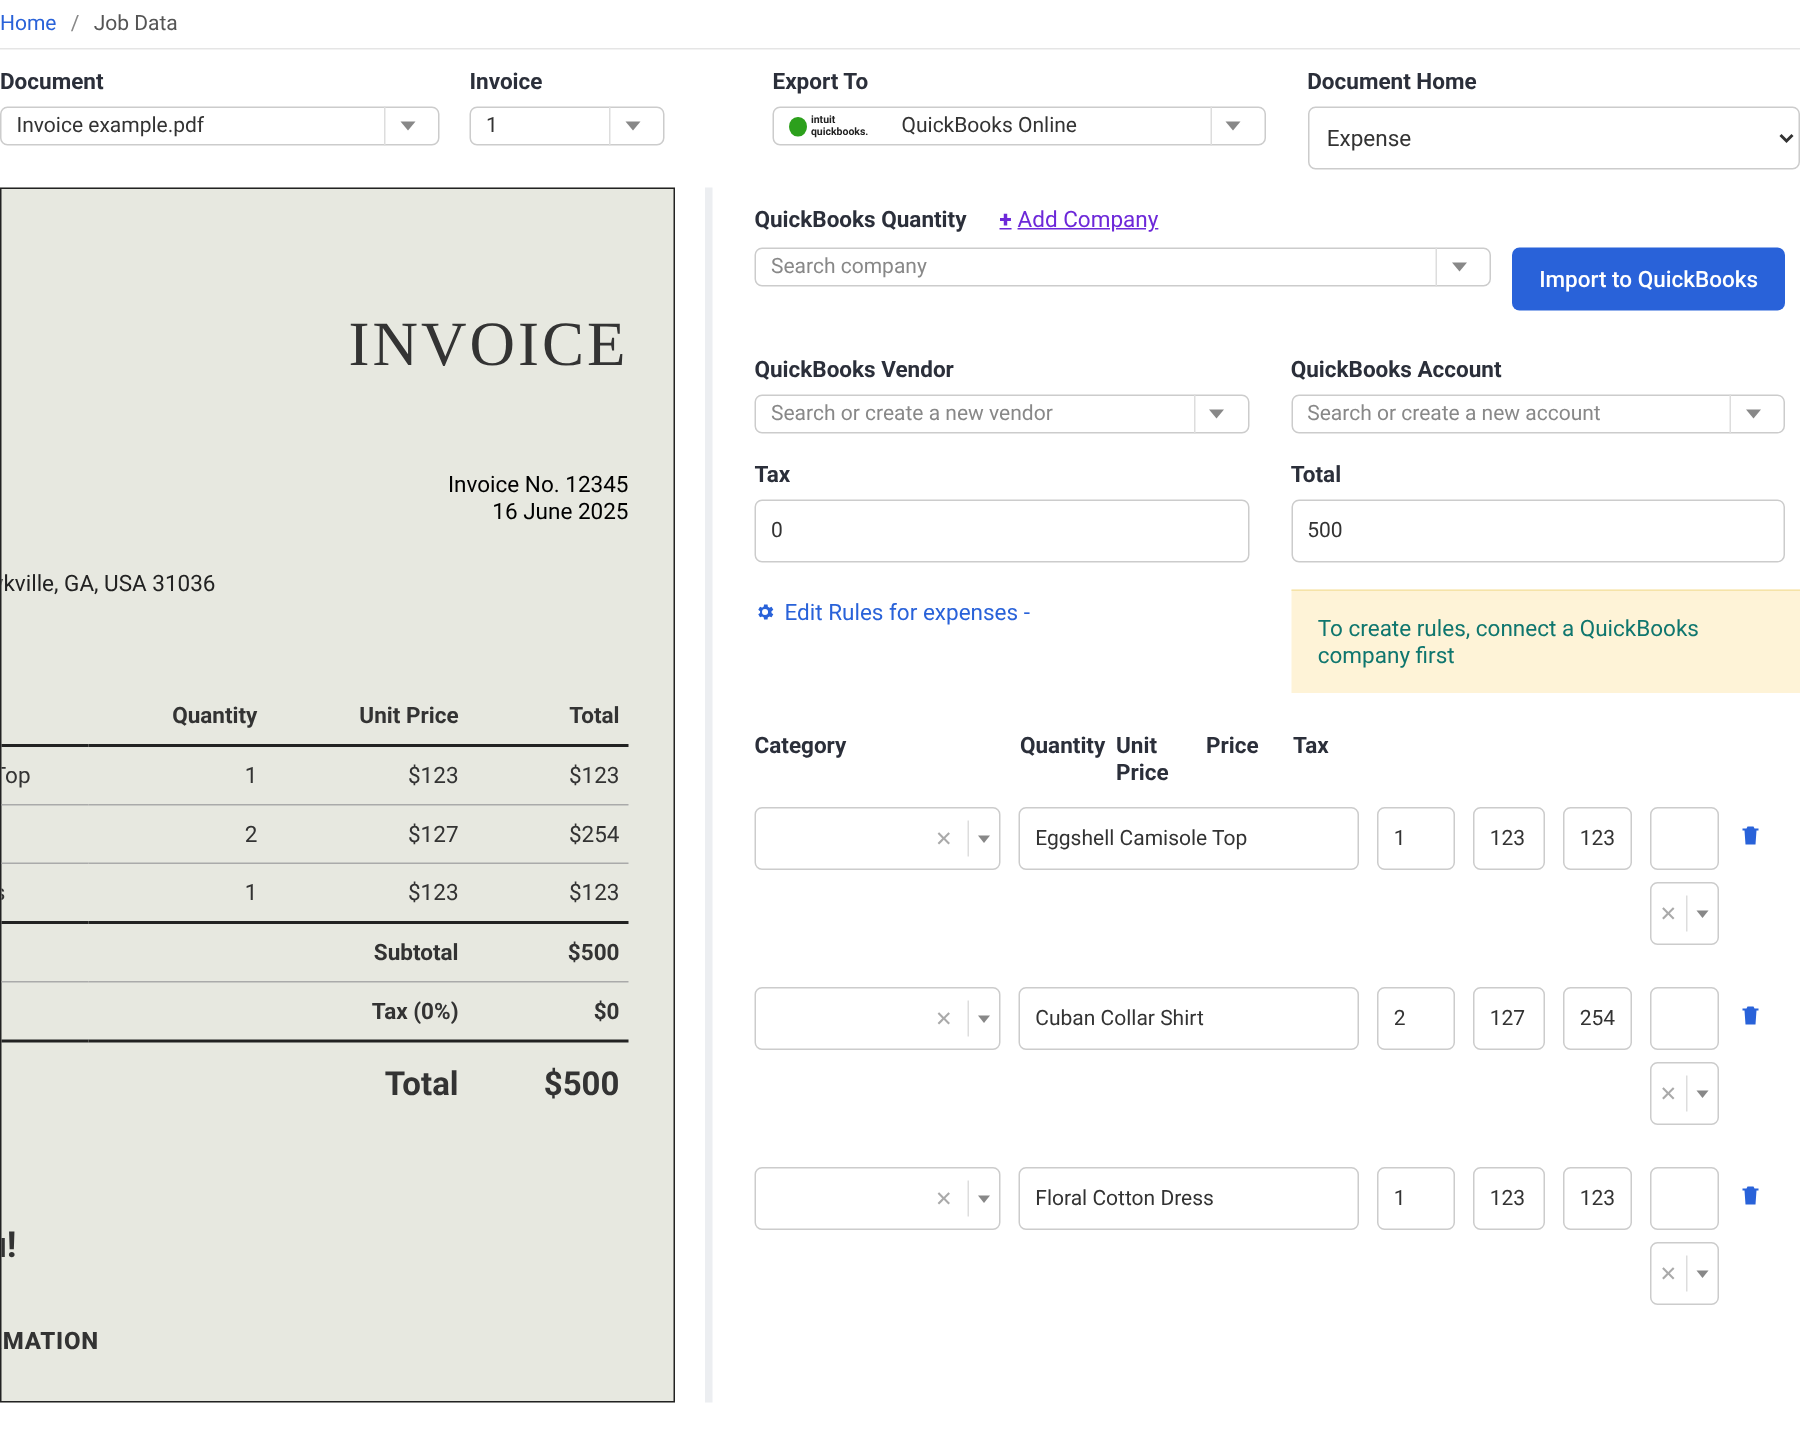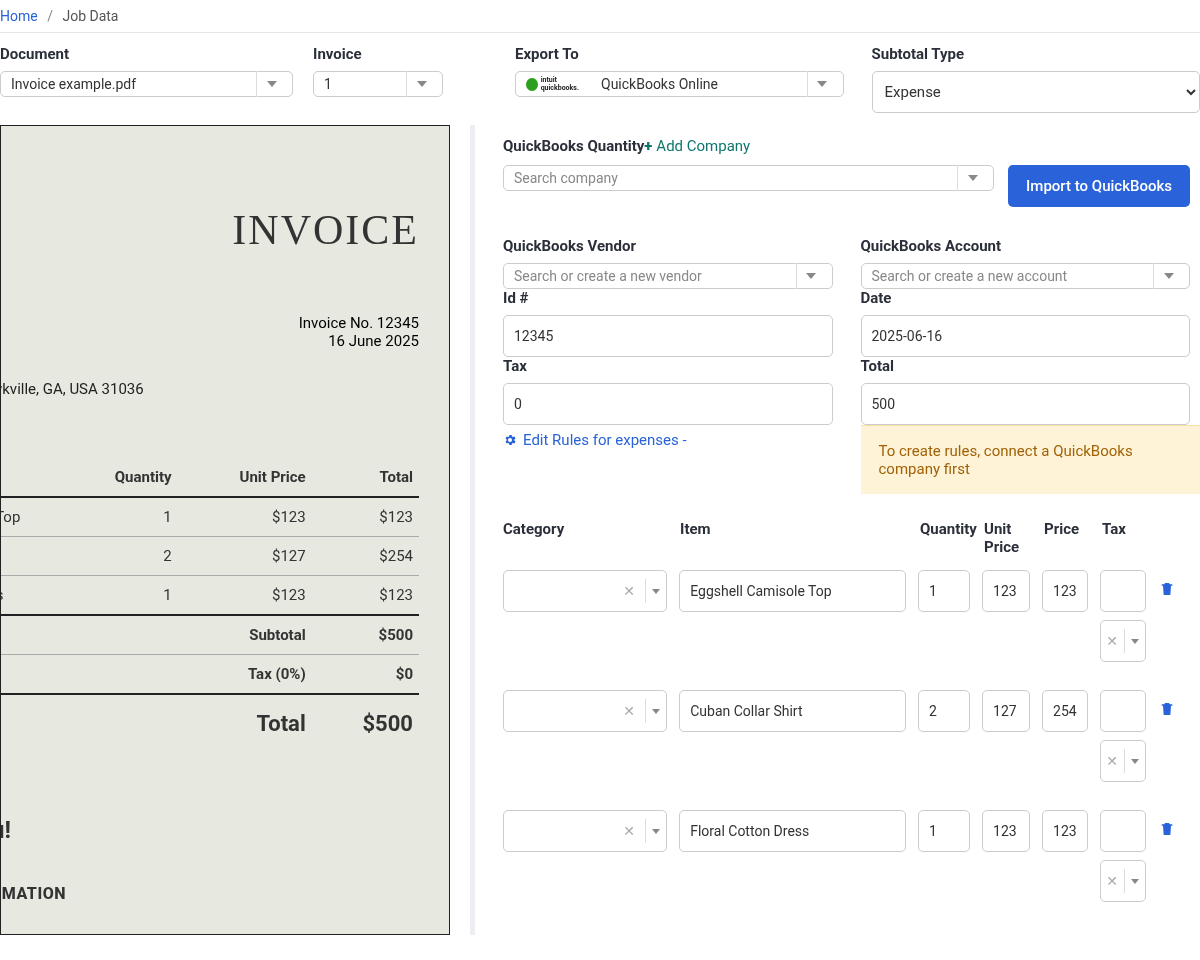--- a/index.html
+++ b/index.html
@@ -29,34 +29,34 @@
 .inv-table{width:105%;margin-left:-5%;border-collapse:collapse;font-size:15px;}
 .inv-table th,.inv-table td{padding:10px 6px;text-align:right;}
 .inv-table th:first-child,.inv-table td:first-child{text-align:left;padding-left:0;}
 .inv-table thead th{border-bottom:2px solid #222;font-weight:700;}
 .inv-table tbody tr{border-bottom:1px solid #aaa;}
 .inv-table tbody tr:last-of-type{border-bottom:2px solid #222;}
 .inv-table tfoot td{font-weight:700;}
 .inv-table tfoot tr.sub td{border-bottom:1px solid #aaa;}
 .inv-table tfoot tr.tax td{border-bottom:2px solid #222;}
 .inv-table tfoot tr.total td{font-size:22px;padding-top:16px;}
-.section-row{display:flex;gap:28px;}
+.section-row{display:flex;gap:28px;margin-bottom:18px;}
 .section-row .col{flex:1;}
 .input{width:100%;height:42px;border:1px solid #ccc;border-radius:5px;padding:0 10px;font-size:14px;color:#333;}
 .input::placeholder{color:#999;}
 select.native{width:100%;height:42px;border:1px solid #ccc;border-radius:5px;padding:0 8px;background:#fff;font-size:15px;color:#333;}
 .brand-select{display:flex;align-items:center;}
 .qb-logo{width:65px;height:18px;margin-right:10px;display:inline-flex;align-items:center;font-size:7px;font-weight:700;color:#222;}
 .qb-logo .dot{width:13px;height:13px;border-radius:50%;background:#2ca01c;margin-right:3px;}
 .btn-primary{background:#2962d9;color:#fff;border:none;border-radius:5px;height:42px;padding:0 18px;font-size:15px;font-weight:500;cursor:pointer;}
-.addcomp{color:#0f766e;font-size:15px;cursor:pointer;}
+.addcomp{color:#6d28d9;font-size:15px;margin-left:22px;cursor:pointer;text-decoration:underline;}
 .addcomp .plus{font-weight:900;margin-right:4px;}
 .company-row{display:flex;gap:14px;}
 .company-row .select-wrap{flex:1;}
-.alert{background:#fef3d7;color:#a16207;padding:16px 18px;font-size:15px;border-top:1px solid #f5e3a8;margin-right:-10px;}
+.alert{background:#fef3d7;color:#0f766e;padding:16px 18px;font-size:15px;border-top:1px solid #f5e3a8;margin-right:-10px;}
 .editlink{color:#2962d9;font-size:15px;display:inline-flex;align-items:center;cursor:pointer;}
 .gear{width:14px;height:14px;margin-right:6px;display:inline-block;}
 .gear svg{fill:#2962d9;}
 .line-header{display:flex;gap:12px;font-weight:700;color:#2b2f3a;font-size:15px;margin:26px 0 14px 0;padding-right:14px;}
 .lh-cat{width:165px;}
 .lh-item{width:228px;}
 .lh-qty{width:52px;}
 .lh-up{width:48px;}
 .lh-price{width:46px;}
 .lh-tax{width:46px;}
@@ -118,21 +118,21 @@
               <span class="dot"></span>
               <span>intuit quickbooks.</span>
             </span>
           <span class="value">QuickBooks Online</span>
           <span class="select-caret">
               <span class="caret-down"></span>
             </span>
         </div>
       </div>
       <div style="flex:1;">
-        <span class="label">Subtotal Type</span>
+        <span class="label">Document Home</span>
         <select class="native">
           <option>Expense</option>
         </select>
       </div>
     </div>
   </div>
 
   <div class="main">
     <div class="left">
       <div class="preview">
@@ -227,30 +227,20 @@
           <span class="label">QuickBooks Account</span>
           <div class="select-wrap placeholder">
             <span class="value">Search or create a new account</span>
             <span class="select-caret">
                 <span class="caret-down"></span>
               </span>
           </div>
         </div>
       </div>
 
-      <div class="section-row">
-        <div class="col">
-          <span class="label">Id #</span>
-          <input class="input" value="12345" style="">
-        </div>
-        <div class="col">
-          <span class="label">Date</span>
-          <input class="input" value="2025-06-16" style="">
-        </div>
-      </div>
 
       <div class="section-row">
         <div class="col">
           <span class="label">Tax</span>
           <input class="input" value="0" style="">
         </div>
         <div class="col">
           <span class="label">Total</span>
           <input class="input" value="500" style="">
         </div>
@@ -267,21 +257,20 @@
             <span>Edit Rules for expenses -</span>
           </span>
         </div>
         <div class="col">
           <div class="alert">To create rules, connect a QuickBooks company first</div>
         </div>
       </div>
 
       <div class="line-header">
         <div class="lh-cat">Category</div>
-        <div class="lh-item">Item</div>
         <div class="lh-qty">Quantity</div>
         <div class="lh-up">Unit Price</div>
         <div class="lh-price">Price</div>
         <div class="lh-tax">Tax</div>
       </div>
 
       <div id="lines">
           <div class="line-row">
             <div class="sel-sm w-cat">
               <span class="select-x"></span>

